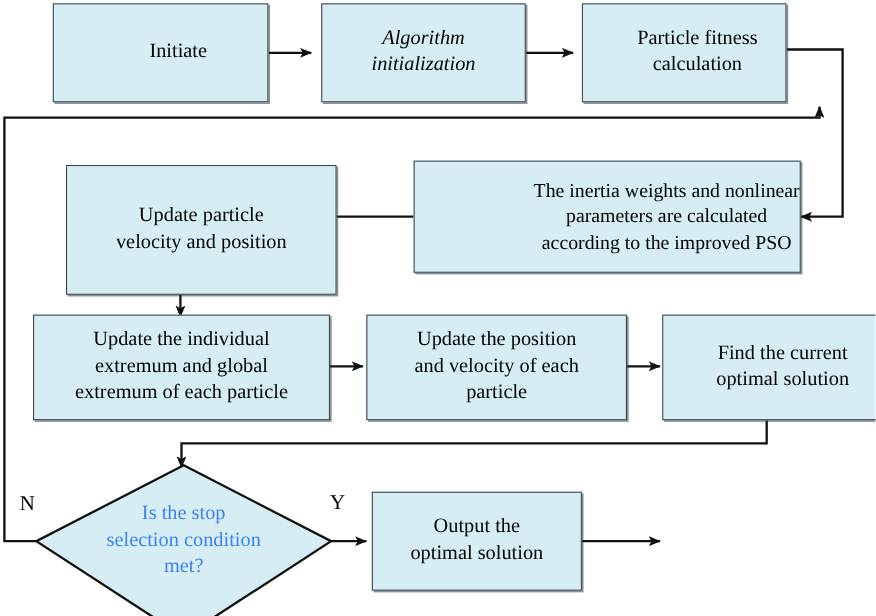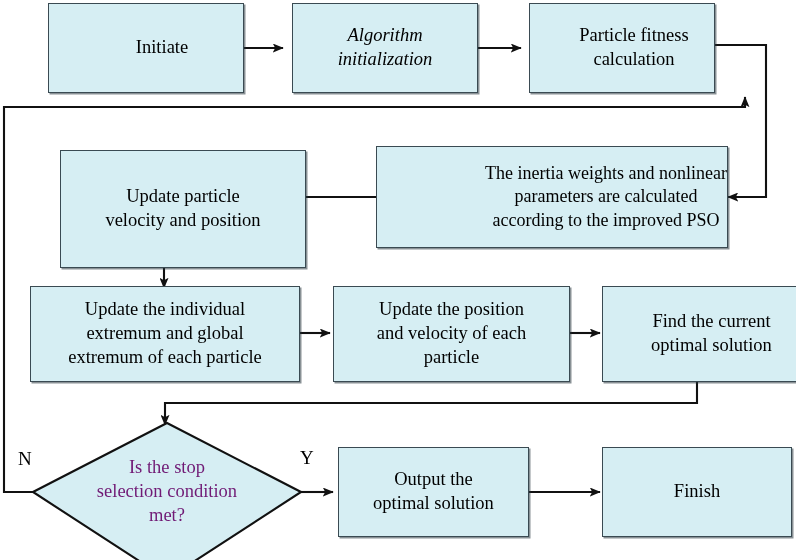--- a/index.html
+++ b/index.html
@@ -44,21 +44,21 @@
     position: absolute;
     z-index: 2;
   }
   .diamond-label {
     position: absolute;
     z-index: 4;
     display: flex;
     align-items: center;
     justify-content: center;
     text-align: center;
-    color: #701a75;
+    color: #3b82f6;
     font-size: 18.5px;
     line-height: 1.28;
     white-space: pre-line;
   }
   .edge-label {
     position: absolute;
     z-index: 5;
     color: #000000;
     font-size: 19px;
     line-height: 1;
@@ -153,20 +153,17 @@
     <span>Is the stop
 selection condition
 met?</span>
   </div>
 
   <div class="node box" style="left:338px; top:447px; width:191px; height:90px;">
     <span>Output the
 optimal solution</span>
   </div>
 
-  <div class="node box" style="left:602px; top:447px; width:190px; height:90px;">
-    <span>Finish</span>
-  </div>
 
   <span class="edge-label" style="left:18px; top:449px;">N</span>
   <span class="edge-label" style="left:300px; top:448px;">Y</span>
 
 </div>
 
 </body></html>

